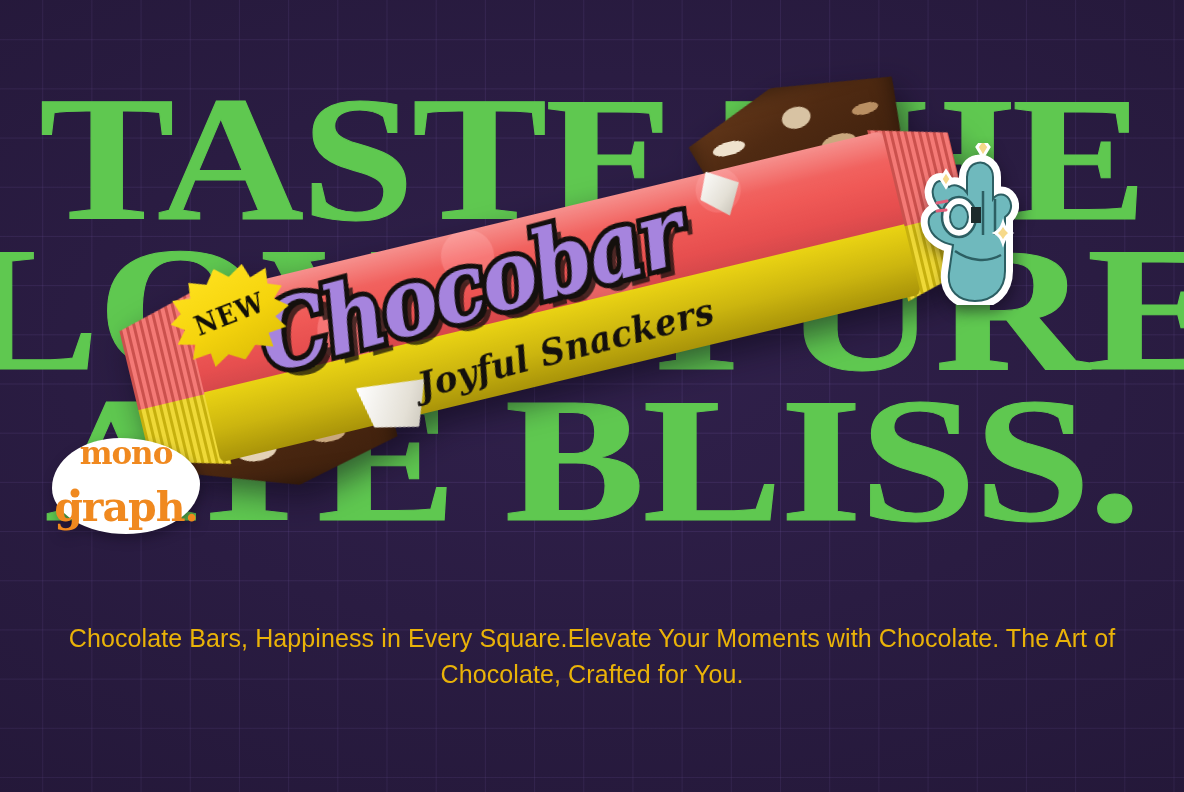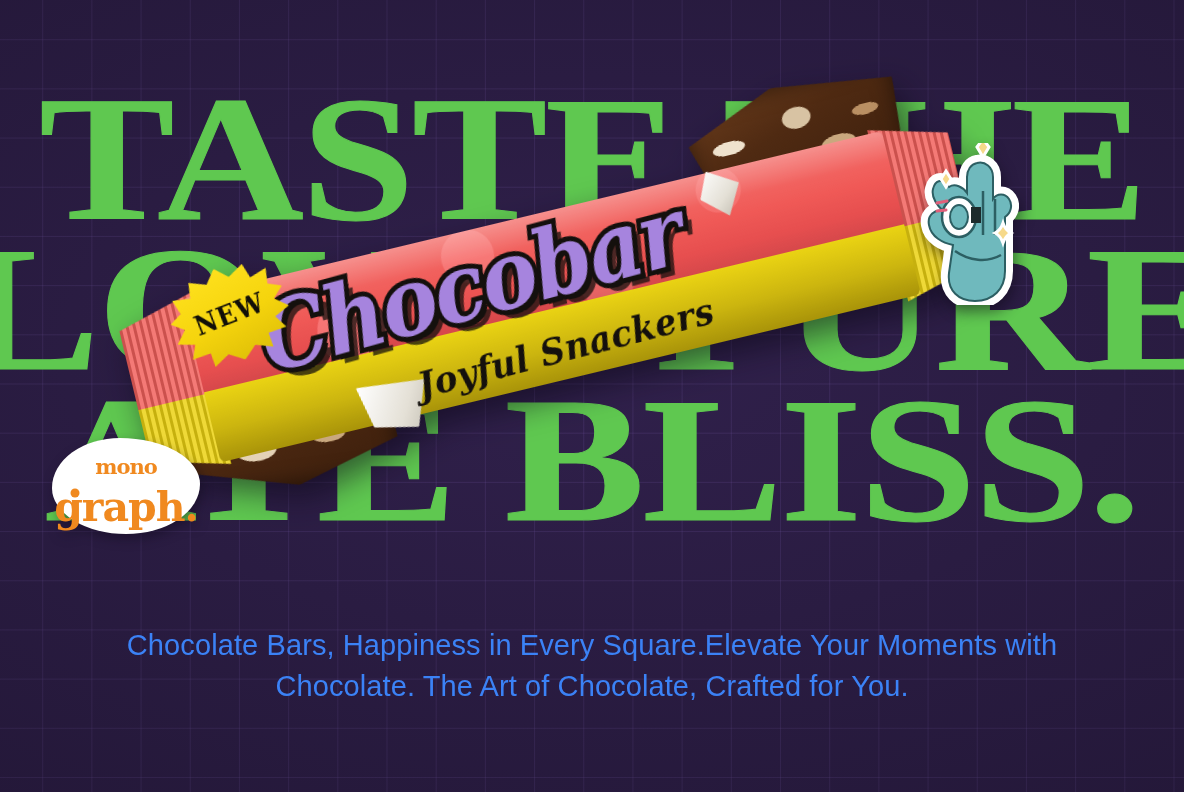--- a/index.html
+++ b/index.html
@@ -264,40 +264,40 @@
   #mono-sticker .mono-line {
     position: absolute;
     left: 0; right: 0;
     text-align: center;
     font-family: "DejaVu Serif", "Liberation Serif", serif;
     font-weight: 700;
     color: #f0891f;
     letter-spacing: -1px;
     line-height: 1;
   }
-  #mono-sticker .mono-line.top    { top: 18px; font-size: 21px; }
+  #mono-sticker .mono-line.top    { top: 0; font-size: 31px; }
   #mono-sticker .mono-line.bottom { top: 49px; font-size: 41px; }
   #mono-sticker .mono-daisy {
     position: absolute;
     left: 8px; top: 40px;
     width: 30px; height: 30px;
   }
 
   
   #body-copy {
     position: absolute;
     left: 50%;
     transform: translateX(-50%);
     top: 596px;
     width: 1050px;
     text-align: center;
-    color: #3b82f6;
+    color: #eab308;
     font-family: "Liberation Sans", sans-serif;
     font-weight: 400;
-    font-size: 29px;
+    font-size: 25px;
     line-height: 1.42;
     letter-spacing: 0.1px;
   }
 </style>
 </head>
 <body>
 
 <div id="poster">
 
   <div id="grid"></div>

